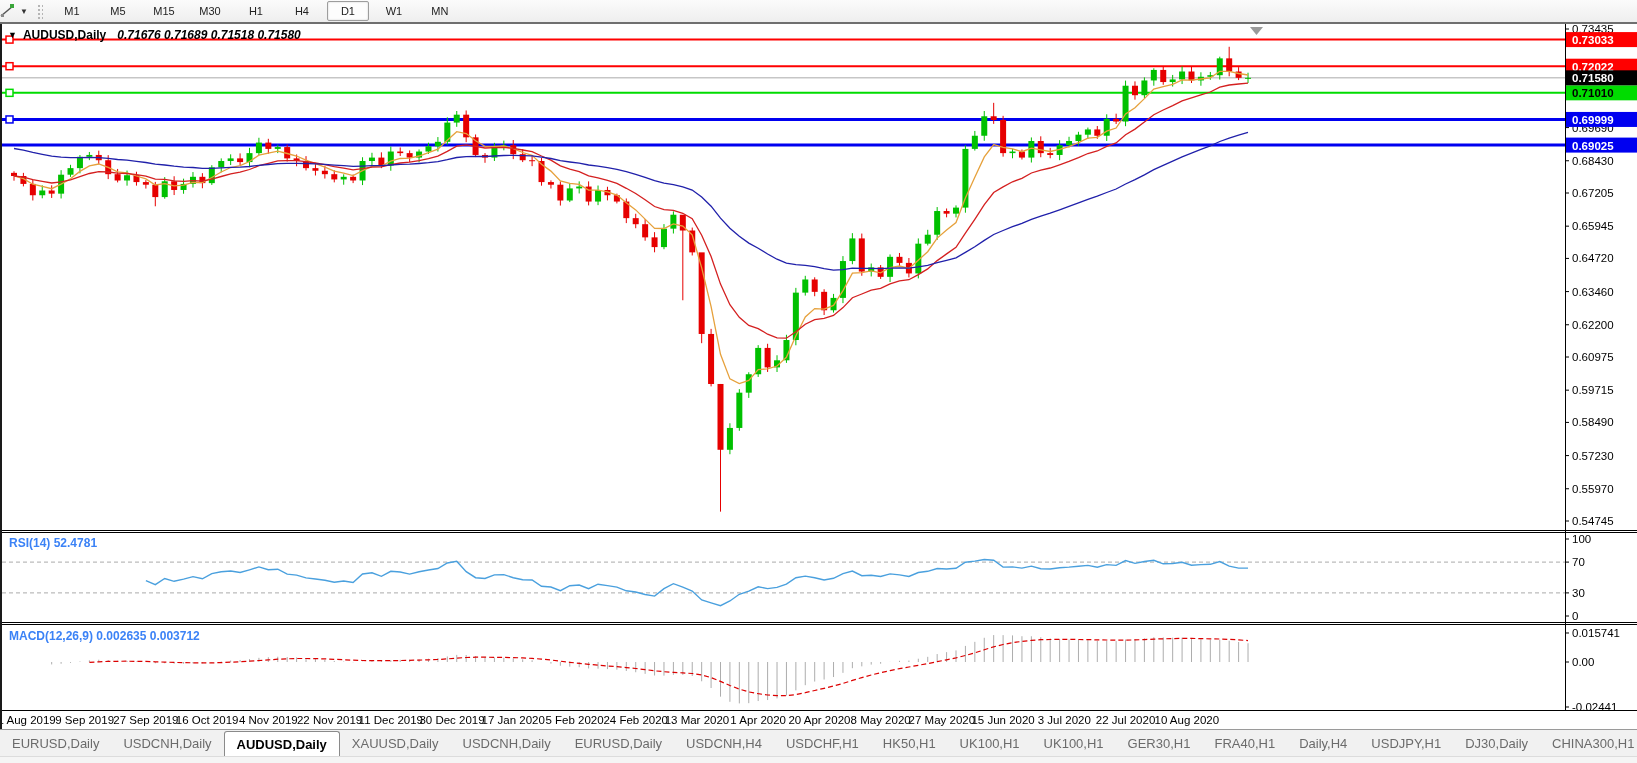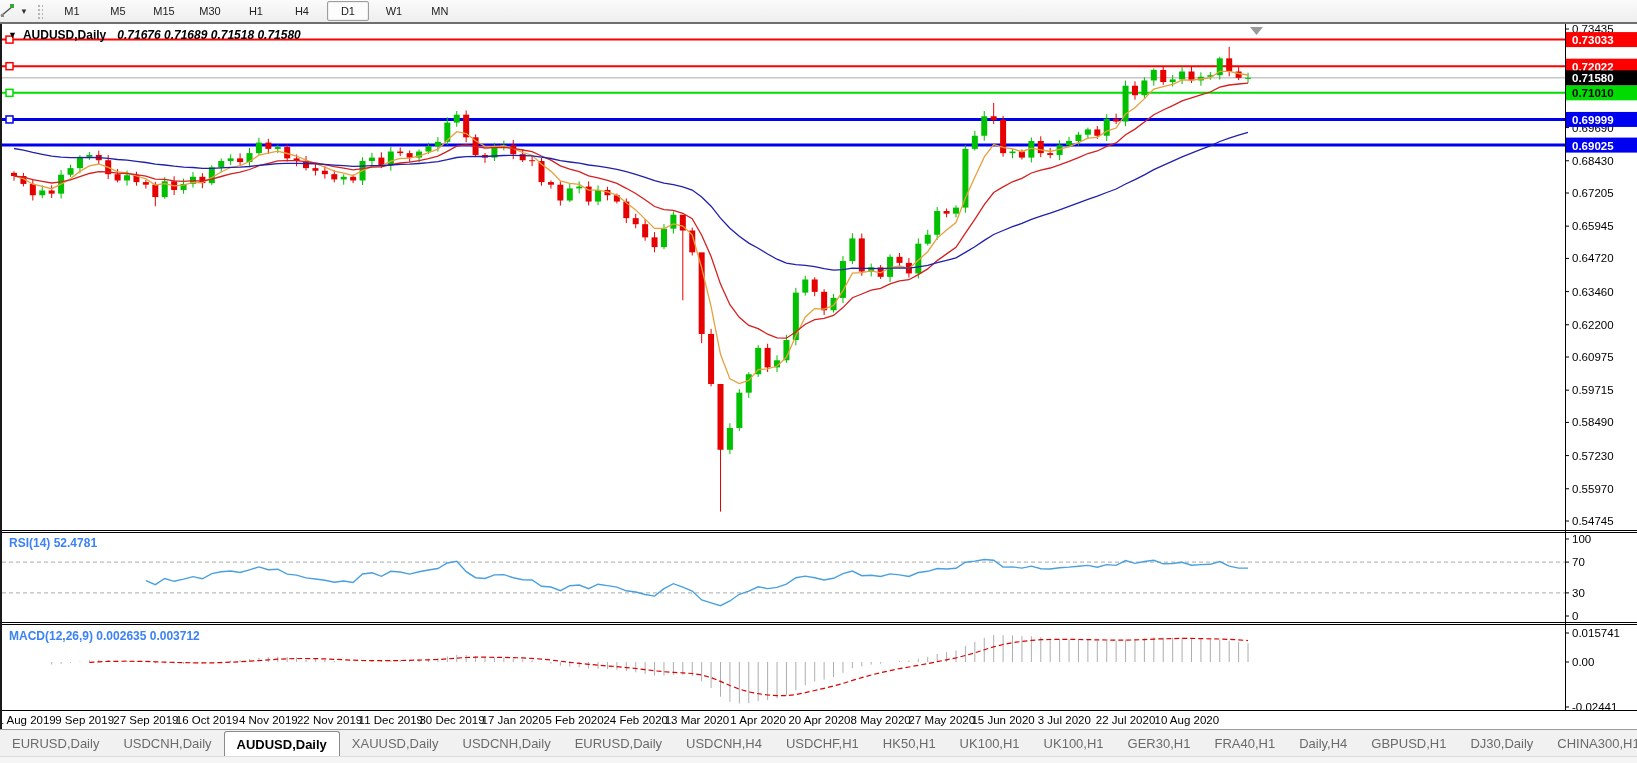--- a/index.html
+++ b/index.html
@@ -641,21 +641,21 @@
     <div class="tab">UK100,H1</div>
     <div class="tab-sep"></div>
     <div class="tab">UK100,H1</div>
     <div class="tab-sep"></div>
     <div class="tab">GER30,H1</div>
     <div class="tab-sep"></div>
     <div class="tab">FRA40,H1</div>
     <div class="tab-sep"></div>
     <div class="tab">Daily,H4</div>
     <div class="tab-sep"></div>
-    <div class="tab">GBPUSD,H1</div>
+    <div class="tab">USDJPY,H1</div>
     <div class="tab-sep"></div>
     <div class="tab">DJ30,Daily</div>
     <div class="tab-sep"></div>
     <div class="tab">CHINA300,H1</div>
     <div class="tab-sep"></div>
     <div class="tab-sep"></div>
   </div>
 <div id="bottom-strip"></div>
 
 </body></html>

